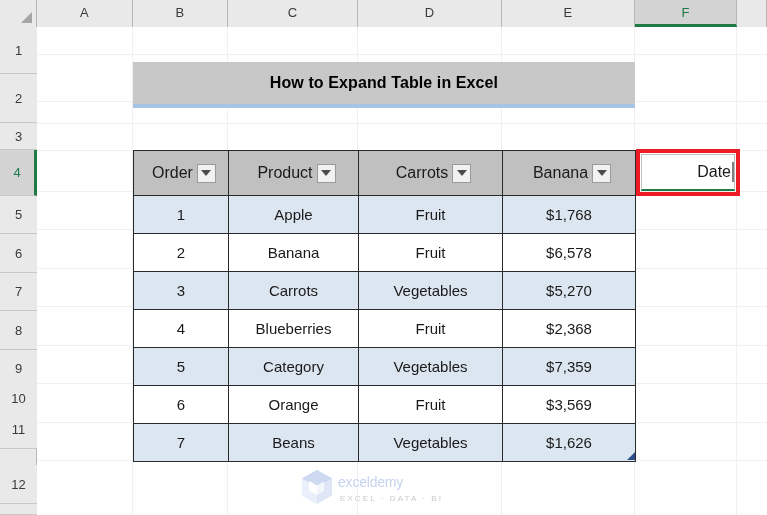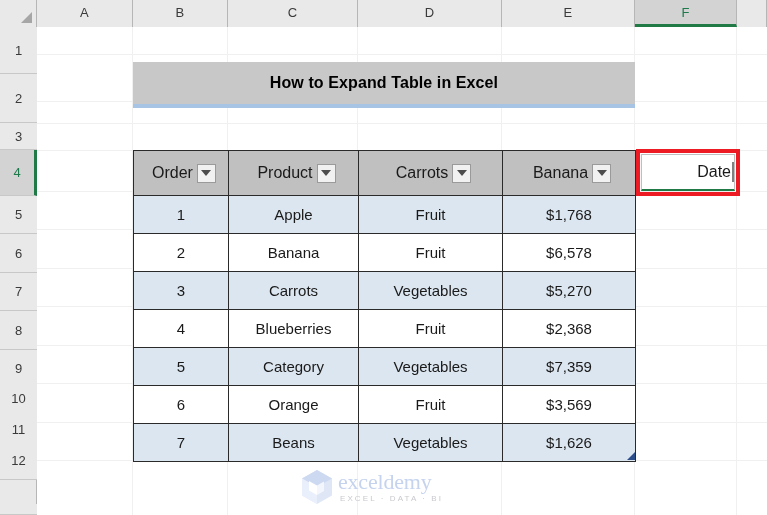--- a/index.html
+++ b/index.html
@@ -229,25 +229,24 @@
     display: flex;
     align-items: center;
   }
   .wm-logo { width: 36px; height: 38px; flex: 0 0 auto; }
   .wm-textblock {
     display: flex;
     flex-direction: column;
     margin-left: 3px;
   }
   .wm-name {
-    font-size: 22px;
+    font-size: 14px;
     color: #c5d3ee;
     letter-spacing: -0.2px;
     line-height: 22px;
-    font-family: Liberation Serif, serif;
   }
   .wm-tag {
     font-size: 8px;
     color: #c9c9cf;
     letter-spacing: 2.1px;
     line-height: 11px;
     margin-left: 2px;
   }
 </style>
 </head>
@@ -396,21 +395,21 @@
     <div class="row-head" style="top:47px;  height:49px">2</div>
     <div class="row-head" style="top:96px;  height:27px">3</div>
     <div class="row-head active" style="top:123px; height:46px">4</div>
     <div class="row-head" style="top:169px; height:38px">5</div>
     <div class="row-head" style="top:207px; height:39px">6</div>
     <div class="row-head" style="top:246px; height:38px">7</div>
     <div class="row-head" style="top:284px; height:39px">8</div>
     <div class="row-head" style="top:323px; height:38px">9</div>
     <div class="row-head" style="top:352px; height:39px">10</div>
     <div class="row-head" style="top:384px; height:38px">11</div>
-    <div class="row-head" style="top:414px; height:39px">12</div>
+    <div class="row-head" style="top:438px; height:39px">12</div>
     <div class="row-head" style="top:477px; height:11px"></div>
   </div>
 
   <div class="watermark">
     <svg class="wm-logo" viewBox="0 0 36 38">
       <polygon points="18,2 33,10.5 33,27.5 18,36 3,27.5 3,10.5" fill="#dfe7f6"></polygon>
       <polygon points="18,2 33,10.5 18,19 3,10.5" fill="#ccd9f0"></polygon>
       <polygon points="3,10.5 18,19 18,36 3,27.5" fill="#eaf0fb"></polygon>
       <polygon points="10,13 18,17.5 18,27 10,22.5" fill="#ffffff"></polygon>
       <polygon points="18,17.5 25,13.5 25,23 18,27" fill="#f3f6fd"></polygon>

